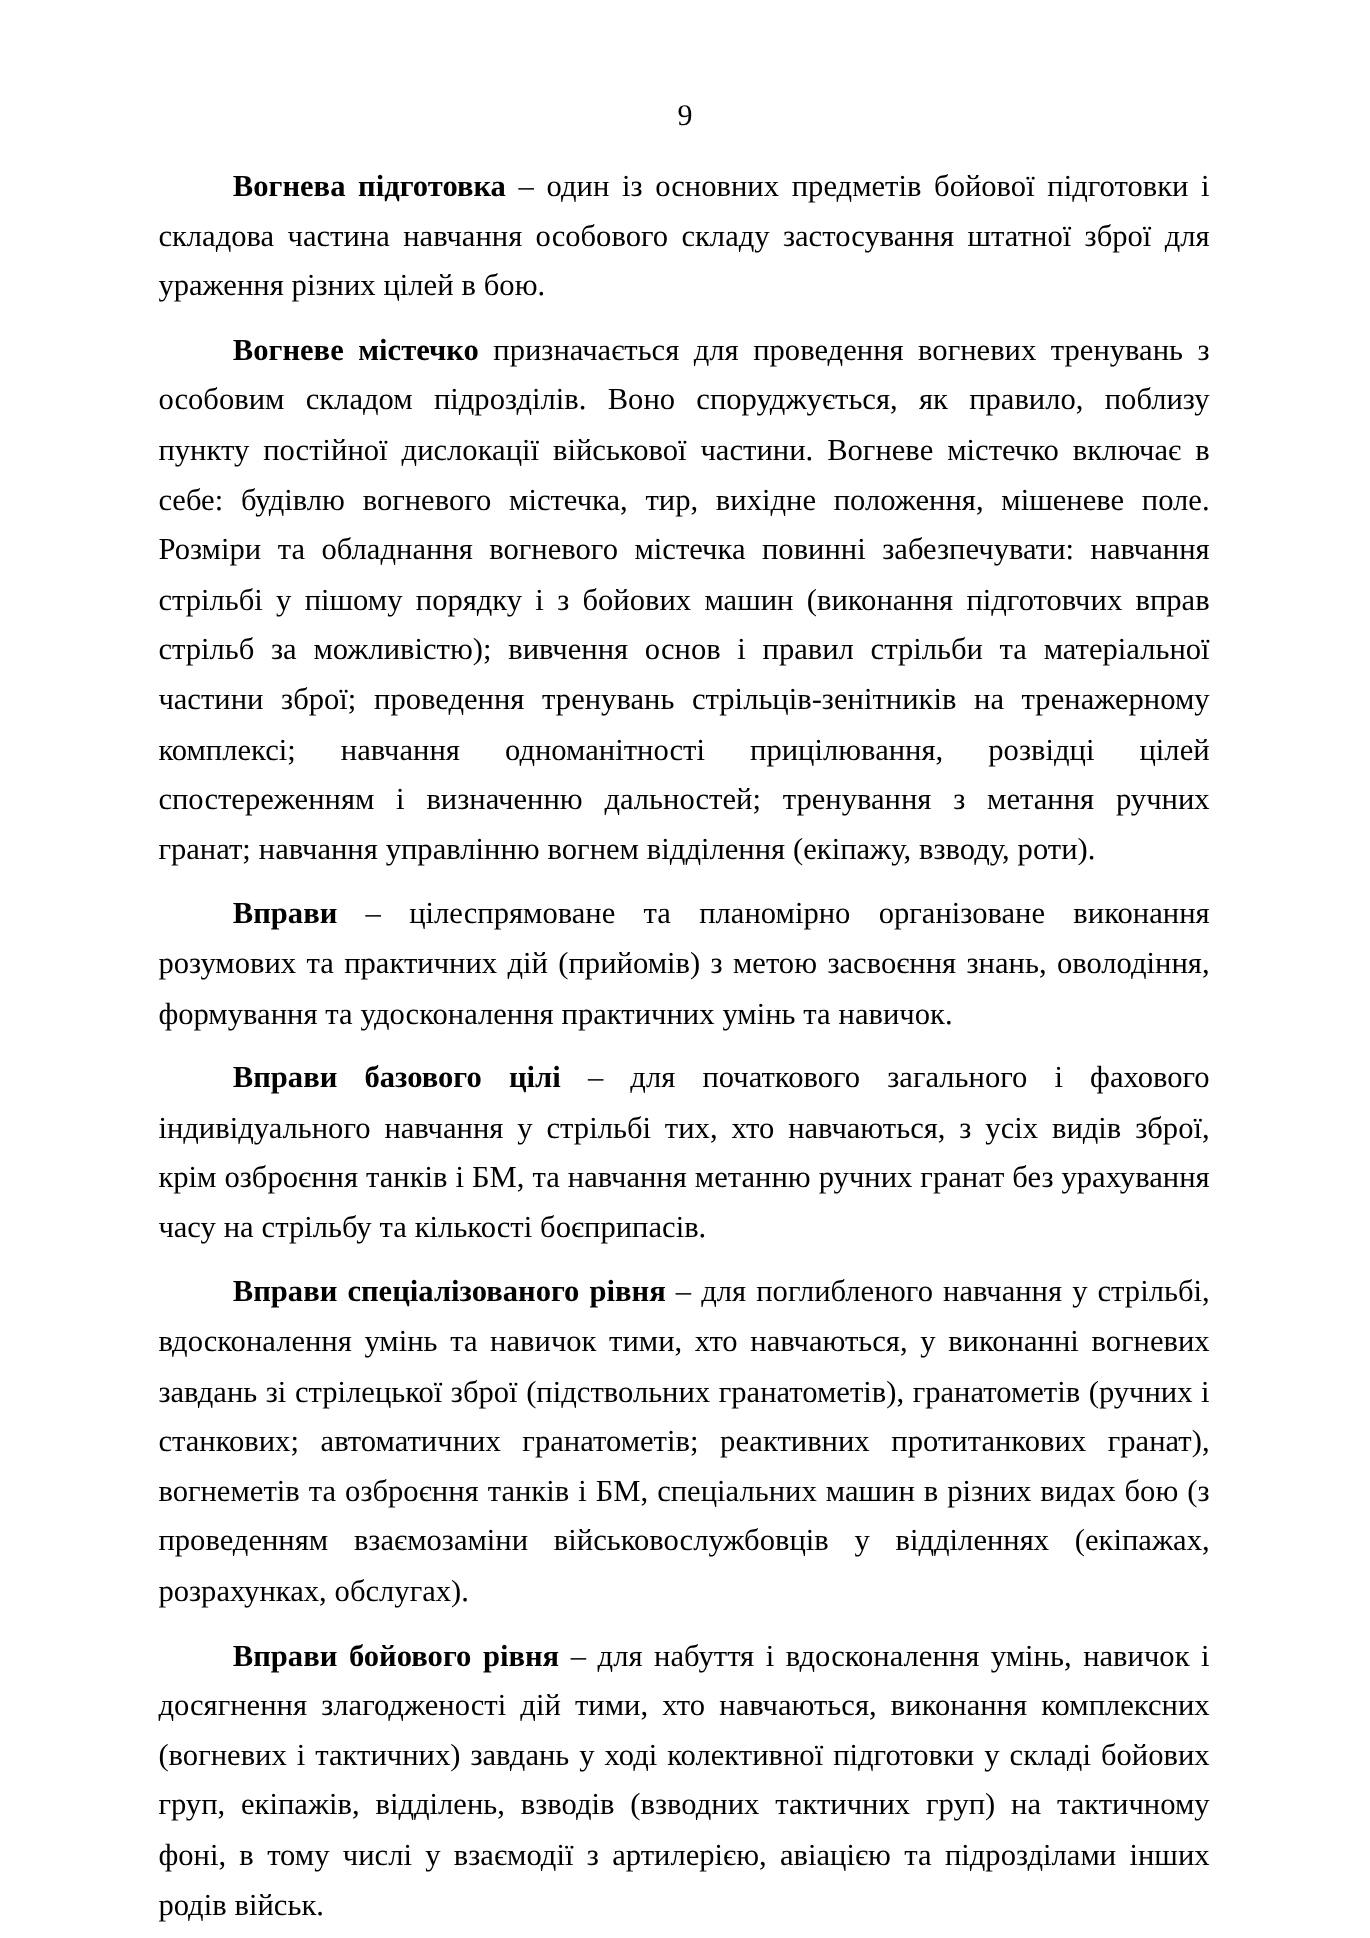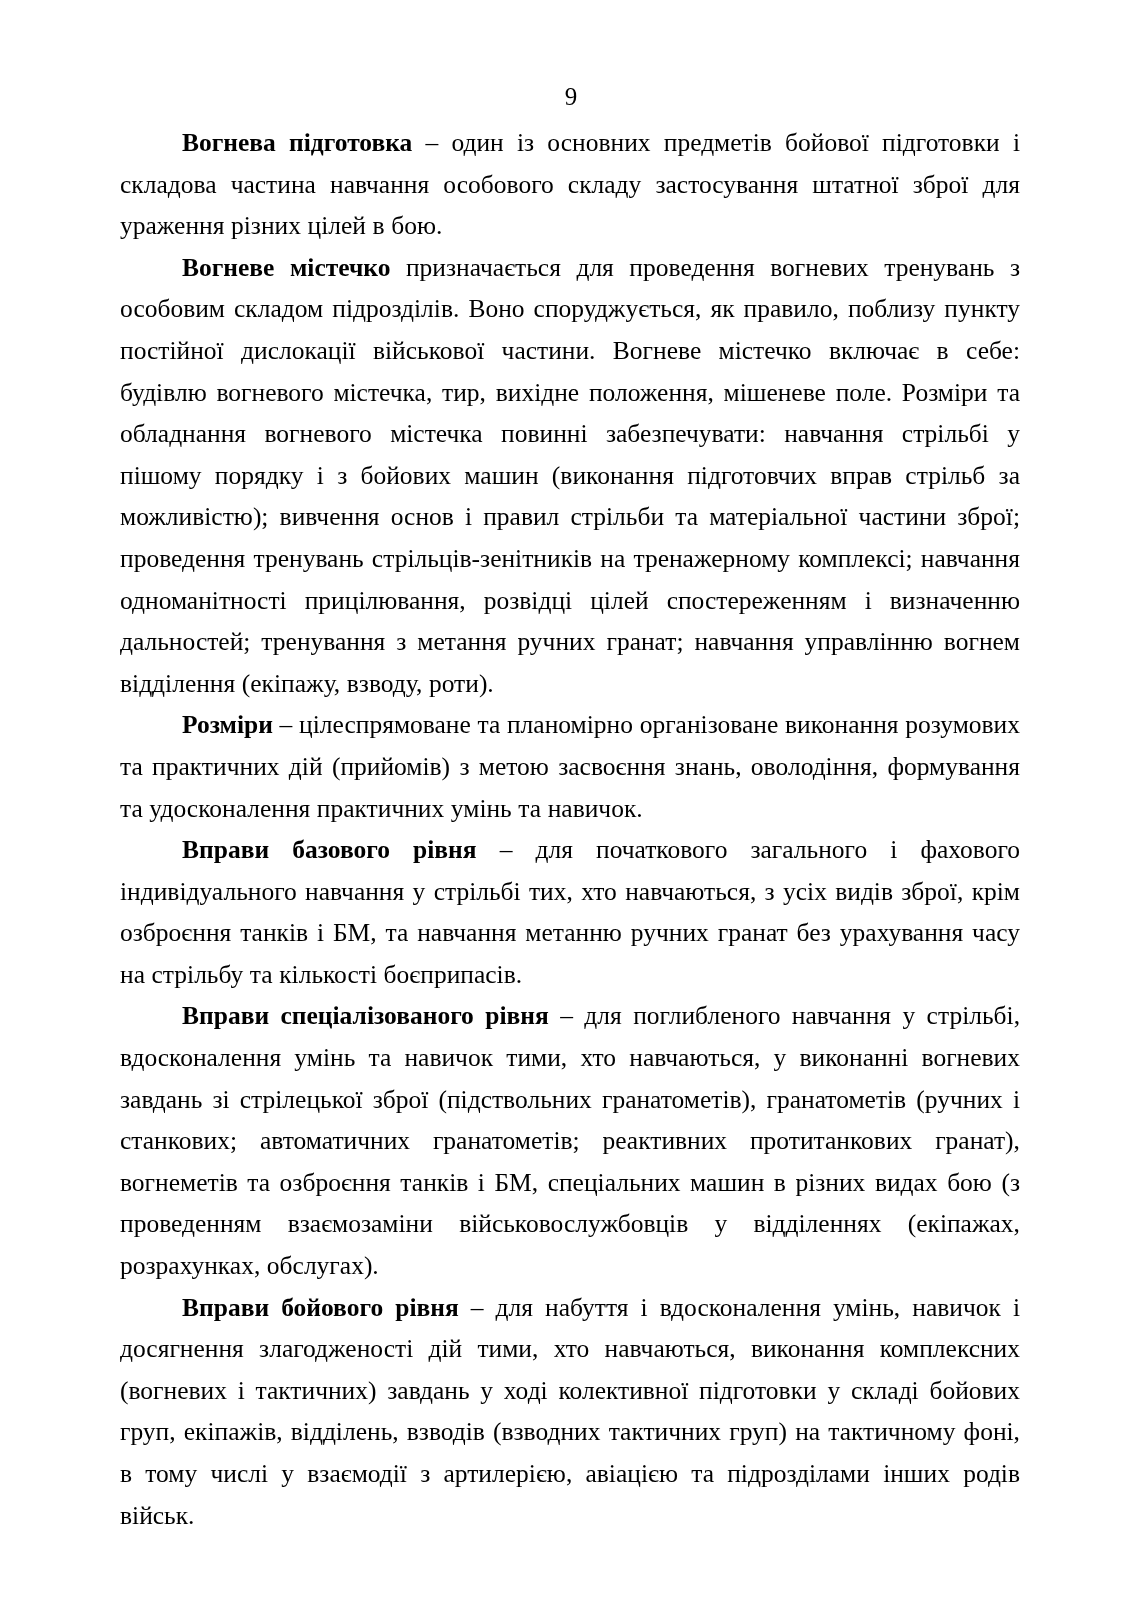--- a/index.html
+++ b/index.html
@@ -32,21 +32,21 @@
     line-height: 1;
     letter-spacing: 0.2px;
   }
   .body-text {
     position: absolute;
     top: 122px;
     left: 120px;
     width: 900px;
   }
   p.para {
-    margin: 0;
+    margin: 12px;
     padding: 0;
     text-indent: 62px;
     text-align: justify;
     text-justify: inter-word;
     font-size: 25.5px;
     line-height: 41.6px;
     hyphens: none;
     -webkit-hyphens: none;
     word-spacing: 0.2px;
   }
@@ -64,23 +64,23 @@
 
   <div class="page-number">9</div>
 
   <div class="body-text">
 
     <p class="para"><span class="term">Вогнева підготовка</span><span> – </span><span>один із основних предметів бойової підготовки і складова частина навчання особового складу застосування штатної зброї для ураження різних цілей в бою.</span></p>
 
 
     <p class="para"><span class="term">Вогневе містечко</span><span> </span><span>призначається для проведення вогневих тренувань з особовим складом підрозділів. Воно споруджується, як правило, поблизу пункту постійної дислокації військової частини. Вогневе містечко включає в себе: будівлю вогневого містечка, тир, вихідне положення, мішеневе поле. Розміри та обладнання вогневого містечка повинні забезпечувати: навчання стрільбі у пішому порядку і з бойових машин (виконання підготовчих вправ стрільб за можливістю); вивчення основ і правил стрільби та матеріальної частини зброї; проведення тренувань стрільців-зенітників на тренажерному комплексі; навчання одноманітності прицілювання, розвідці цілей спостереженням і визначенню дальностей; тренування з метання ручних гранат; навчання управлінню вогнем  відділення (екіпажу, взводу, роти).</span></p>
 
-    <p class="para"><span class="term">Розміри</span><span> – </span><span>цілеспрямоване та планомірно організоване виконання розумових та практичних дій (прийомів) з метою засвоєння знань, оволодіння, формування та удосконалення практичних умінь та навичок.</span></p>
+    <p class="para"><span class="term">Вправи</span><span> – </span><span>цілеспрямоване та планомірно організоване виконання розумових та практичних дій (прийомів) з метою засвоєння знань, оволодіння, формування та удосконалення практичних умінь та навичок.</span></p>
 
-    <p class="para"><span class="term">Вправи базового рівня</span><span> – </span><span>для початкового загального і фахового індивідуального навчання у стрільбі тих, хто навчаються, з усіх видів зброї, крім озброєння танків і БМ, та навчання метанню ручних гранат без урахування часу на стрільбу та кількості боєприпасів.</span></p>
+    <p class="para"><span class="term">Вправи базового цілі</span><span> – </span><span>для початкового загального і фахового індивідуального навчання у стрільбі тих, хто навчаються, з усіх видів зброї, крім озброєння танків і БМ, та навчання метанню ручних гранат без урахування часу на стрільбу та кількості боєприпасів.</span></p>
 
     <p class="para"><span class="term">Вправи спеціалізованого рівня</span><span> – </span><span>для поглибленого навчання у стрільбі, вдосконалення умінь та навичок тими, хто навчаються, у виконанні вогневих завдань зі стрілецької зброї (підствольних гранатометів), гранатометів (ручних і станкових; автоматичних гранатометів; реактивних протитанкових гранат), вогнеметів та озброєння танків і БМ, спеціальних машин в різних видах бою (з проведенням взаємозаміни військовослужбовців у відділеннях (екіпажах, розрахунках, обслугах).</span></p>
 
     <p class="para"><span class="term">Вправи бойового рівня</span><span> – </span><span>для набуття і вдосконалення умінь, навичок і досягнення злагодженості дій тими, хто навчаються, виконання комплексних (вогневих і тактичних) завдань у ході колективної підготовки у складі бойових груп, екіпажів, відділень, взводів (взводних тактичних груп) на тактичному фоні, в тому числі у взаємодії з артилерією, авіацією та підрозділами інших родів військ.</span></p>
 
   </div>
 
 </div>
 
 </body></html>

